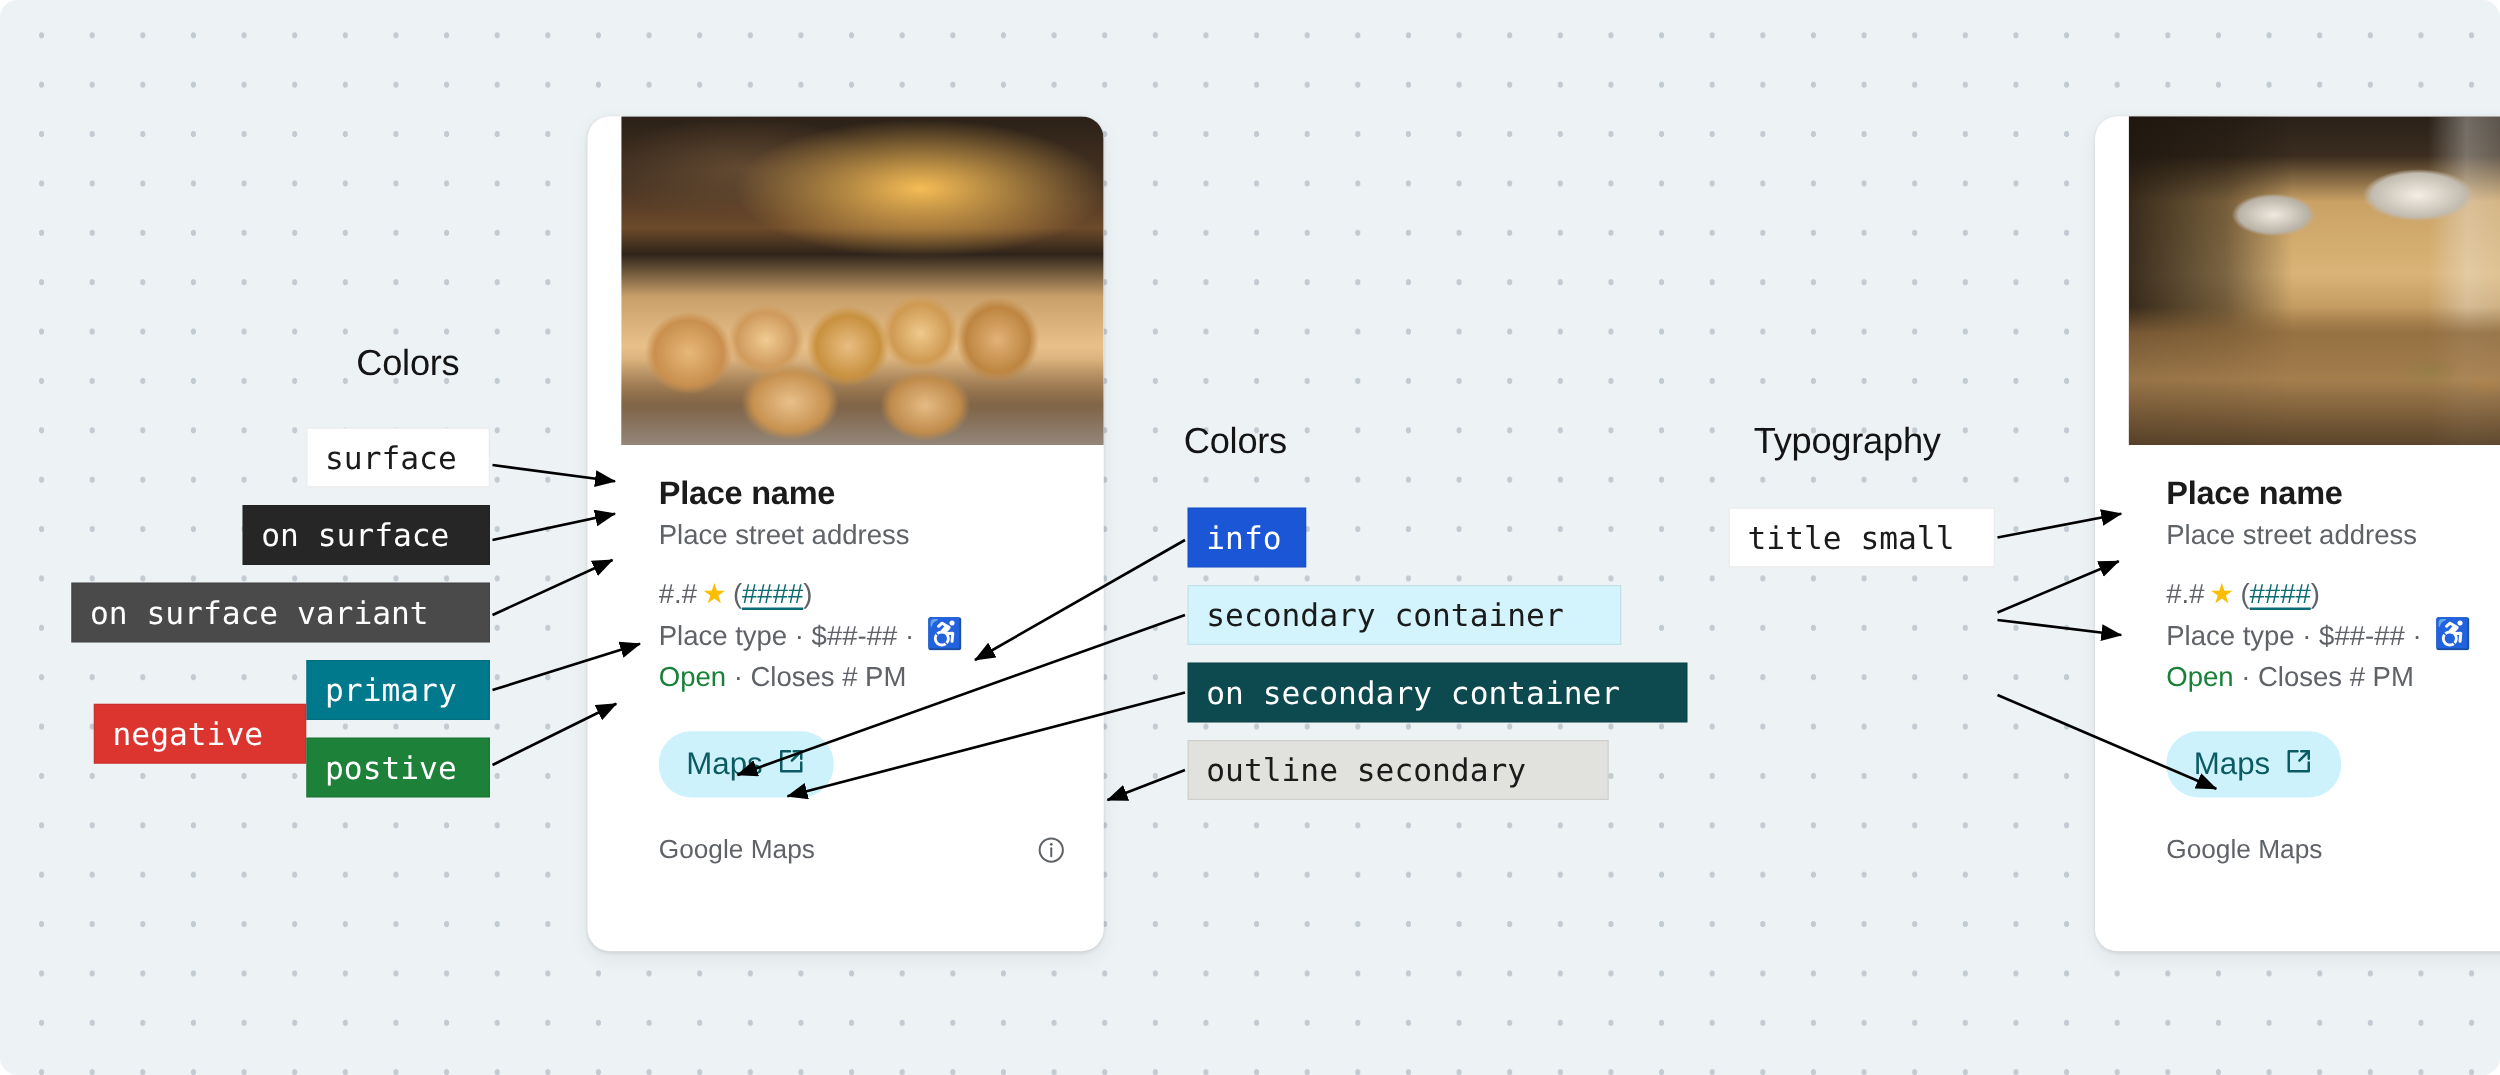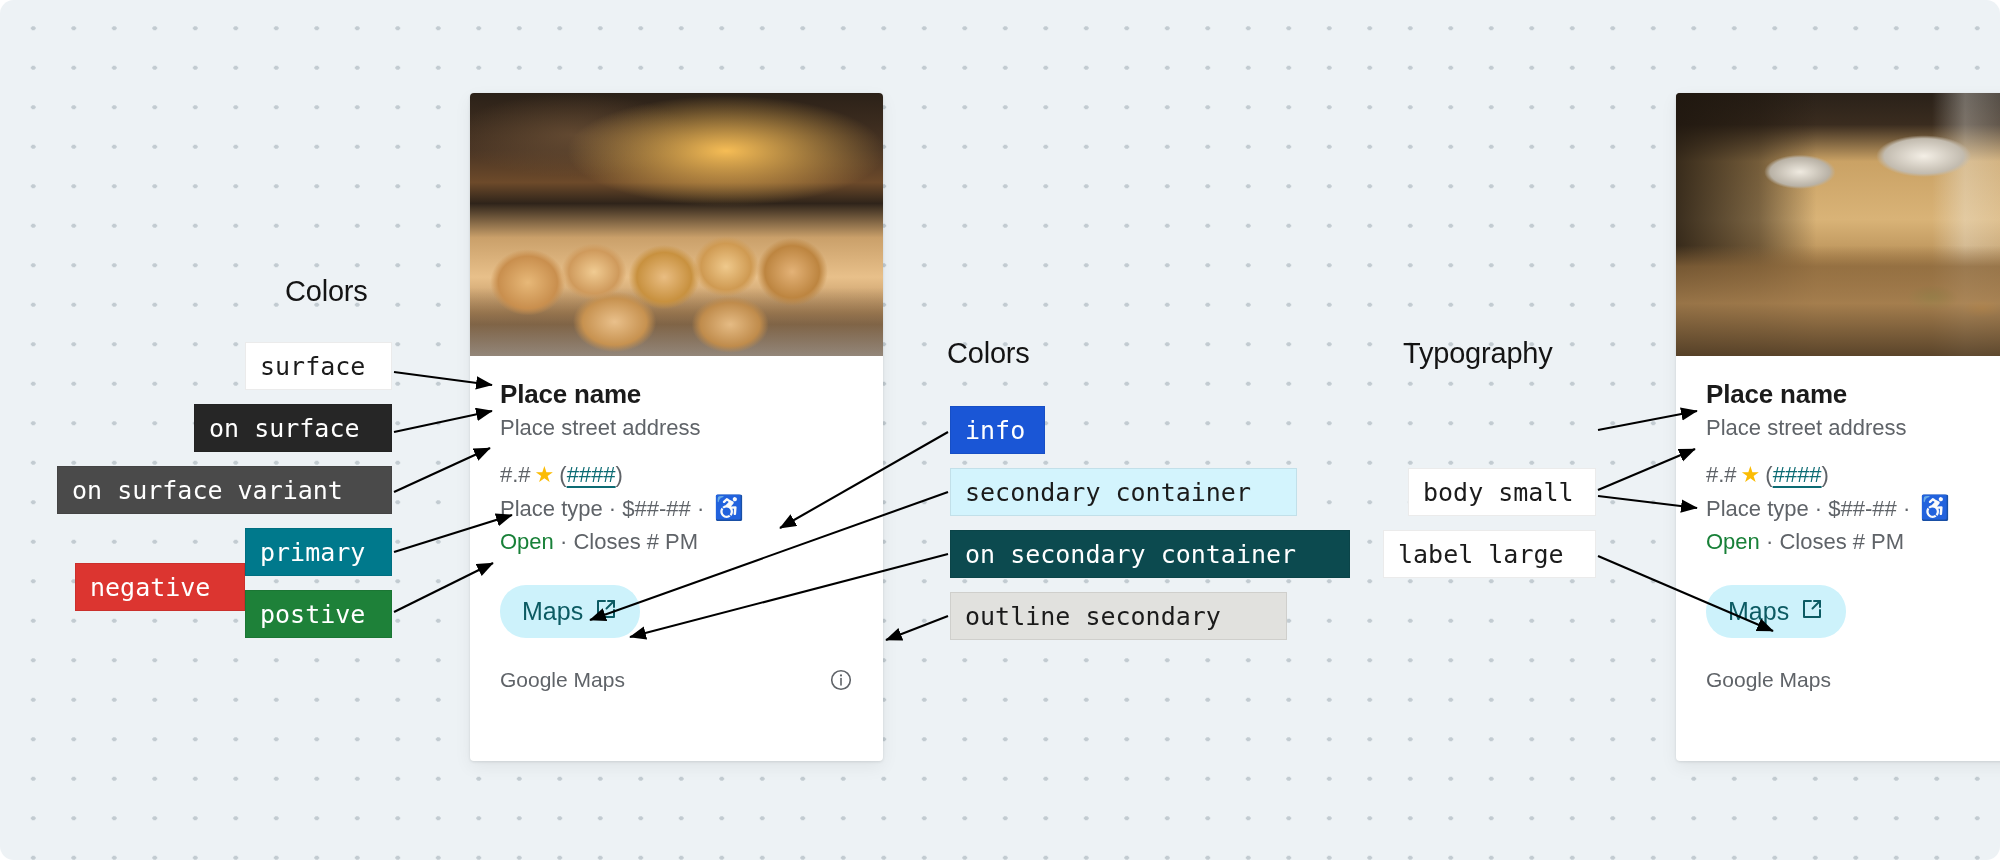--- a/index.html
+++ b/index.html
@@ -41,23 +41,24 @@
     padding: 0 14px;
     height: 48px;
     white-space: nowrap;
     border: 1px solid rgba(0,0,0,0.08);
   }
 
   
   .card {
     position: absolute;
     background: #ffffff;
-    border-radius: 4px;
+    border-radius: 18px;
     overflow: hidden;
     box-shadow: 0 1px 3px rgba(0,0,0,0.10), 0 6px 18px rgba(0,0,0,0.06);
+    padding-left: 27px;
   }
   .card-photo {
     width: 100%;
     height: 263px;
     position: relative;
     overflow: hidden;
   }
   .card-body { padding: 22px 30px 0 30px; }
   .place-name {
     font-size: 26px; font-weight: 700; color: #1b1b1b;
@@ -171,25 +172,22 @@
   <div class="chip" style="left:950px; top:468px; width:347px; background:#d3f4fd; color:#1b1b1b;text-align:right;">
     <span>secondary container</span>
   </div>
   <div class="chip" style="left:950px; top:530px; width:400px; background:#0c4a4f; color:#ffffff;">
     <span>on secondary container</span>
   </div>
   <div class="chip" style="left:950px; top:592px; width:337px; background:#e1e1de; color:#1b1b1b;">
     <span>outline secondary</span>
   </div>
 
-  <div class="chip" style="left:1408px; top:468px; width:188px; background:#ffffff; color:#1b1b1b;">
-    <span>body small</span>
-  </div>
-  <div class="chip" style="left:1383px; top:530px; width:213px; background:#ffffff; color:#1b1b1b;">
-    <span>label large</span>
+  <div class="chip" style="left:1383px; top:406px; width:213px; background:#ffffff; color:#1b1b1b;">
+    <span>title small</span>
   </div>
 
   <div class="card" style="left:470px; top:93px; width:413px; height:668px;">
     <div class="card-photo">
       <div class="bakery"></div>
     </div>
     <div class="card-body">
       <div class="place-name">Place name</div>
       <div class="place-addr">Place street address</div>
 

